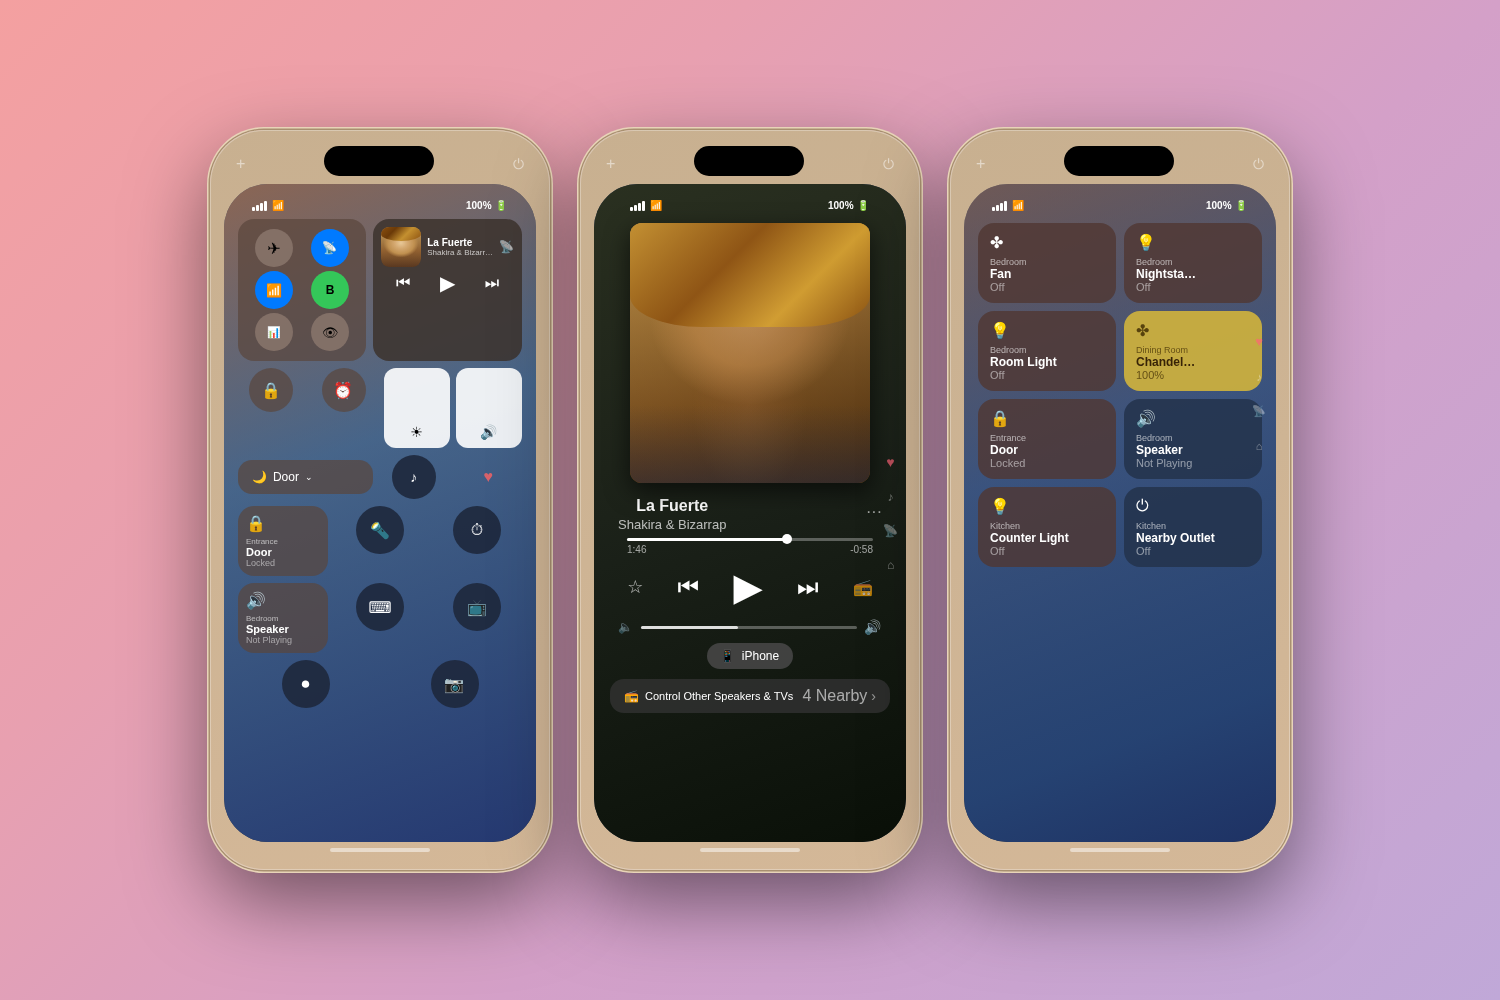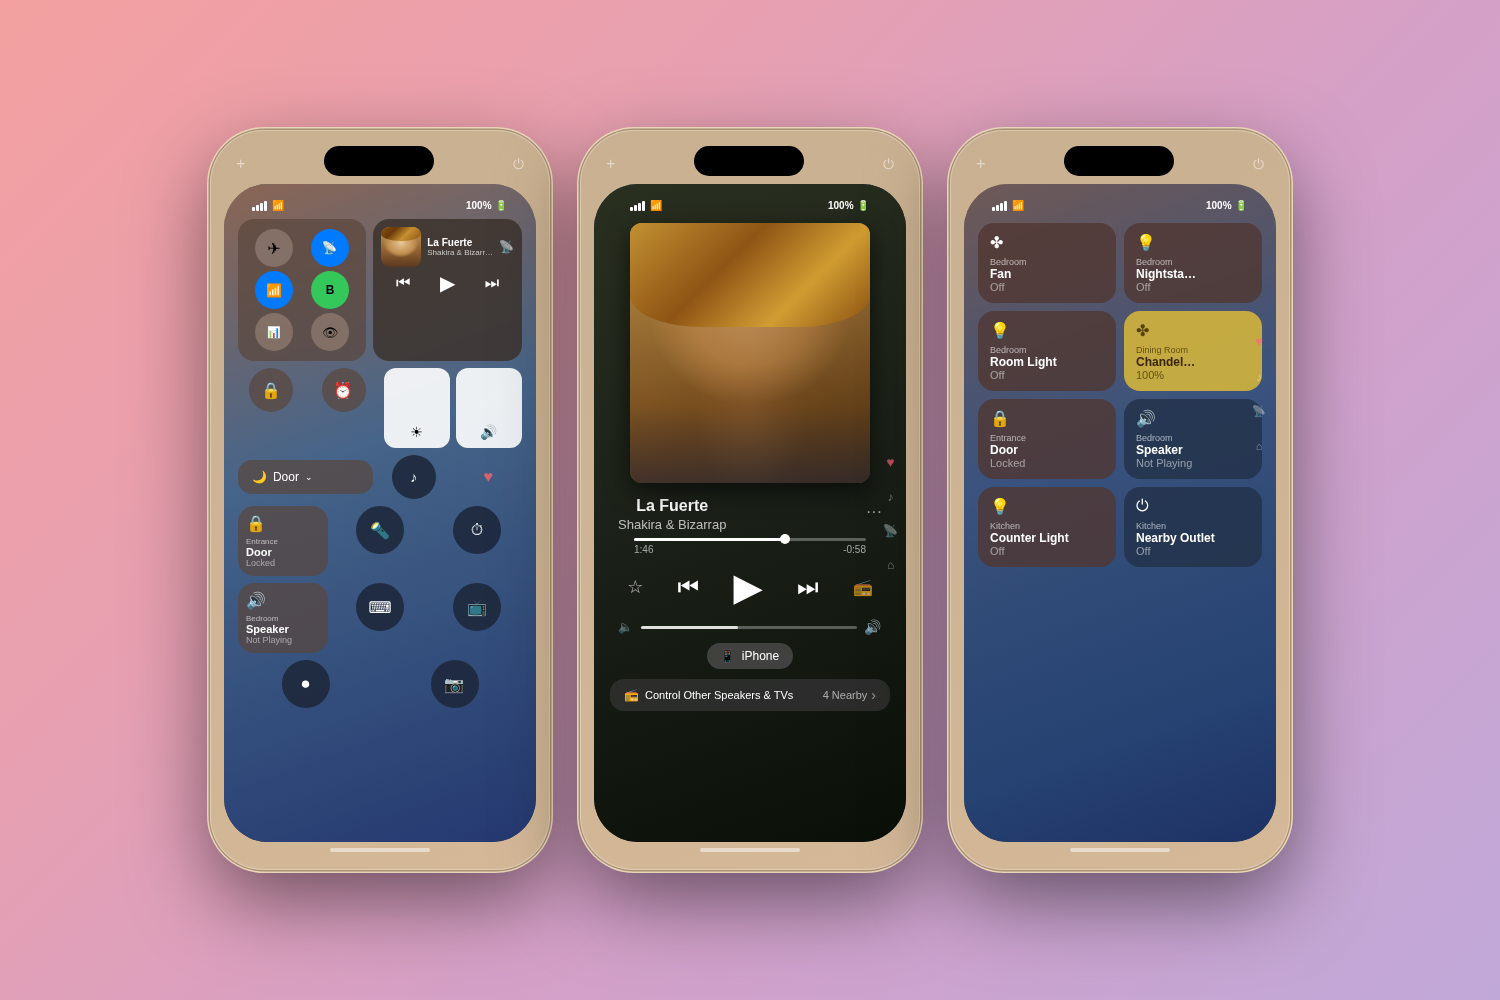--- a/index.html
+++ b/index.html
@@ -588,21 +588,21 @@
       </div>
 
       <div style="display:flex;justify-content:space-between;align-items:center;margin:0 8px;">
         <div>
           <div class="player-song-title">La Fuerte</div>
           <div class="player-artist">Shakira &amp; Bizarrap</div>
         </div>
         <span style="color:rgba(255,255,255,0.6);font-size:16px;">···</span>
       </div>
 
-      <div class="progress-bar-wrap" style="margin:6px 24px 2px;">
+      <div class="progress-bar-wrap" style="margin:6px 17px 2px;">
         <div class="progress-track">
           <div class="progress-fill" style="width:65%;"></div>
           <div style="position:absolute;top:-4px;left:65%;width:10px;height:10px;background:white;border-radius:50%;transform:translateX(-50%);"></div>
         </div>
         <div class="progress-times">
           <span>1:46</span>
           <span>-0:58</span>
         </div>
       </div>
 
@@ -623,21 +623,21 @@
       </div>
 
       <div class="iphone-device-pill">
         <span>📱</span>
         <span>iPhone</span>
       </div>
 
       <div class="speakers-bar">
         <span style="font-size:12px;">📻</span>
         <span style="font-size:11px;flex:1;margin-left:6px;">Control Other Speakers &amp; TVs</span>
-        <span style="font-size:11px;color:rgba(255,255,255,0.6);">4 Nearby</span>
+        <span style="font-size:16px;color:rgba(255,255,255,0.6);">4 Nearby</span>
         <span style="margin-left:4px;color:rgba(255,255,255,0.5);font-size:14px;">›</span>
       </div>
 
     </div>
   </div>
 
   <div class="home-bar"></div>
 </div>
 
 <div class="iphone">

